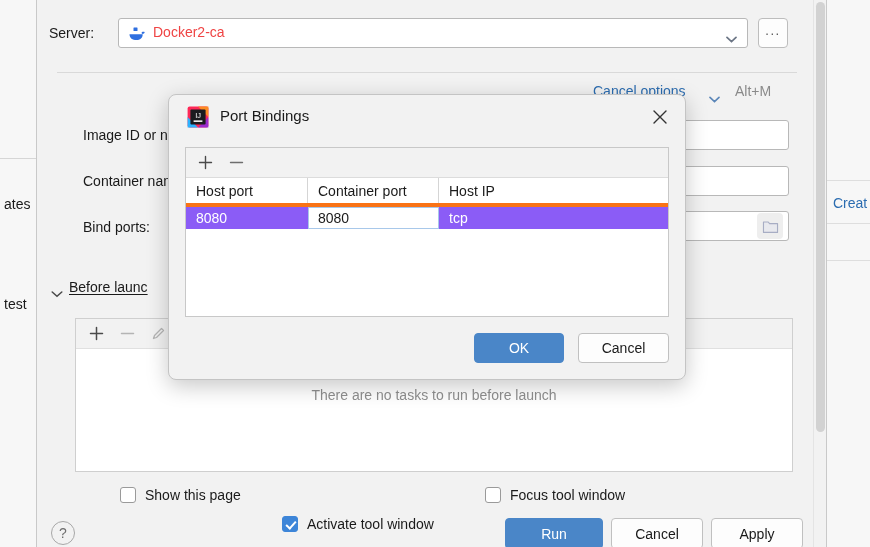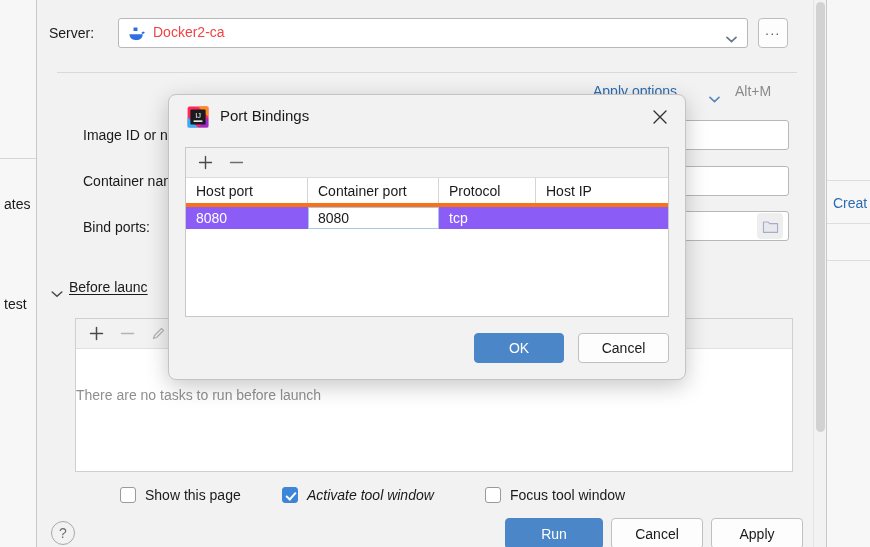--- a/index.html
+++ b/index.html
@@ -181,21 +181,21 @@
     border-bottom: 1px solid #e0e0e0;
     display: flex;
     align-items: center;
     gap: 14px;
     padding-left: 12px;
   }
   .tbicon { width: 17px; height: 17px; display:block; }
   .empty-text {
     position: absolute;
     width: 100%;
-    text-align: left;
+    text-align: center;
     color: #8f8f8f;
     font-size: 14px;
   }
 
   
   .cbrow { position: absolute; display: flex; align-items: center; margin-left: 30px; }
   .cbox {
     box-sizing: border-box;
     width: 16px; height: 16px;
     border: 1px solid #9a9a9a;
@@ -422,21 +422,21 @@
         <svg viewBox="0 0 11 7" width="11" height="7">
             <path d="M1 1.4 L5.5 5.6 L10 1.4" stroke="#6b7585" stroke-width="1.7" fill="none" stroke-linecap="round"></path>
           </svg>
       </span>
     </div>
 
     <div class="btn-dots" style="left:721px; top:18px;">...</div>
 
     <div class="hr" style="left:20px; top:72px; width:740px;"></div>
 
-    <div class="link" style="left:556px; top:83px;">Apply options</div>
+    <div class="link" style="left:556px; top:83px;">Cancel options</div>
     <span style="position:absolute; left:672px; top:90px;">
       <svg viewBox="0 0 11 7" width="11" height="7">
           <path d="M1 1.4 L5.5 5.6 L10 1.4" stroke="#5b86b8" stroke-width="1.6" fill="none" stroke-linecap="round"></path>
         </svg>
     </span>
     <div class="shortcut" style="left:698px; top:83px;">Alt+M</div>
 
     <div class="lbl" style="left:46px; top:127px;">Image ID or na</div>
     <div class="field" style="left:300px; top:120px; width:452px;"></div>
 
@@ -476,21 +476,21 @@
             </svg>
         </span>
       </div>
       <div class="empty-text" style="top:68px;">There are no tasks to run before launch</div>
     </div>
 
     <div class="cbrow" style="left:53px; top:487px;">
       <span class="cbox"></span>
       <span class="cblabel">Show this page</span>
     </div>
-    <div class="cbrow" style="left:215px; top:487px;font-style:italic;">
+    <div class="cbrow" style="left:215px; top:516px;">
       <span class="cbox checked"></span>
       <span class="cblabel">Activate tool window</span>
     </div>
     <div class="cbrow" style="left:418px; top:487px;">
       <span class="cbox"></span>
       <span class="cblabel">Focus tool window</span>
     </div>
 
     <div class="help" style="left:14px; top:521px;">?</div>
     <div class="btn primary" style="left:468px; top:518px; width:98px;">Run</div>
@@ -535,21 +535,20 @@
         <span class="tbicon">
           <svg viewBox="0 0 17 17" width="17" height="17">
               <path d="M2.5 8.5h12" stroke="#6e6e6e" stroke-width="1.4" stroke-linecap="round"></path>
             </svg>
         </span>
       </div>
 
       <div class="tbl-head">
         <div class="th" style="width:122px;">Host port</div>
         <div class="th" style="width:131px;">Container port</div>
-        <div class="th" style="width:97px;">Protocol</div>
         <div class="th" style="width:132px;">Host IP</div>
       </div>
 
       <div class="tbl-row">
         <div class="td" style="width:122px;">8080</div>
         <div class="td editing" style="width:131px;">8080</div>
         <div class="td" style="width:97px;">tcp</div>
         <div class="td" style="width:132px;"></div>
       </div>
 

